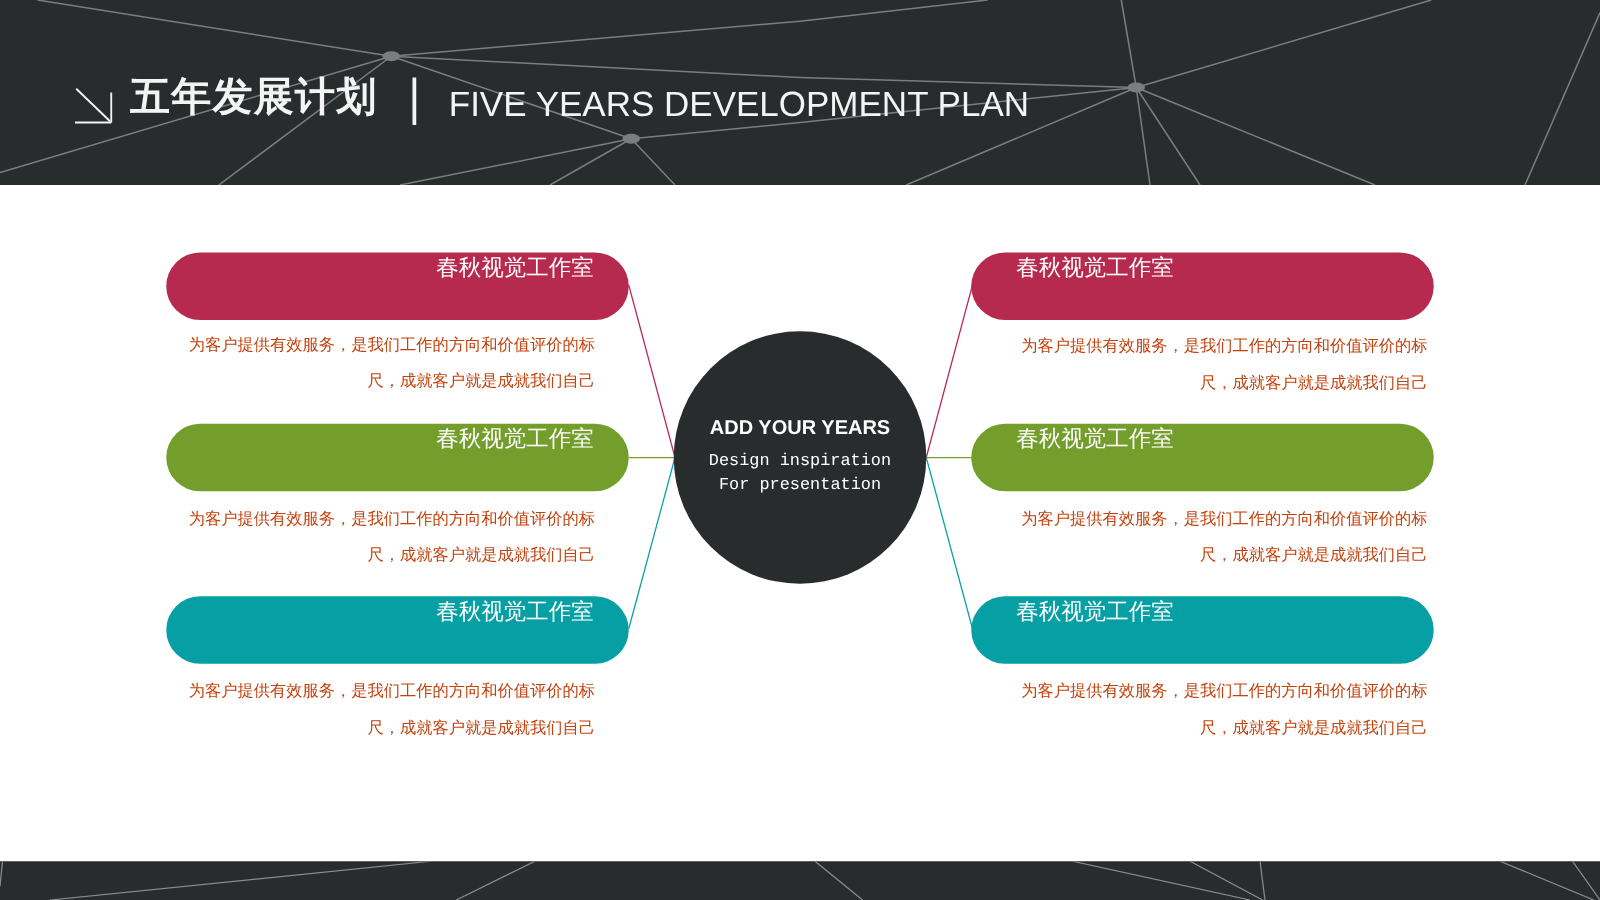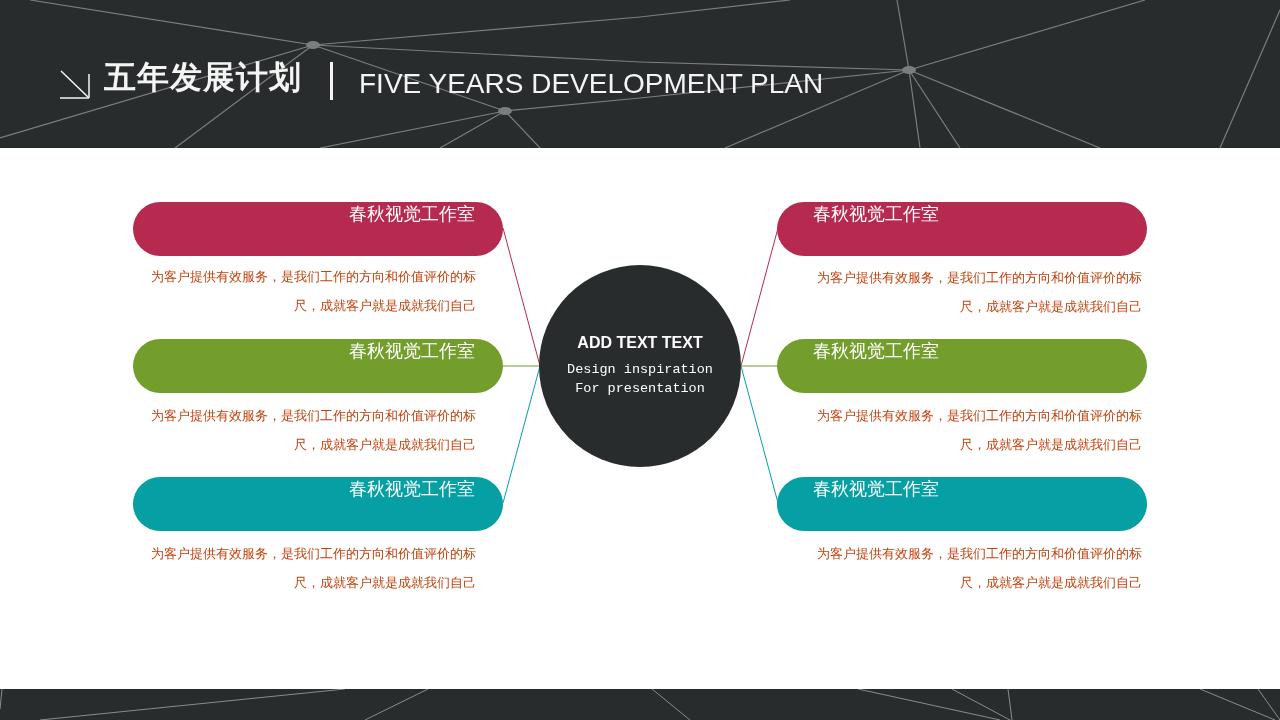--- a/index.html
+++ b/index.html
@@ -86,21 +86,21 @@
   <span>春秋视觉工作室</span>
 </div>
 <div class="desc left" style="left:131px; top:401px;">为客户提供有效服务，是我们工作的方向和价值评价的标尺，成就客户就是成就我们自己</div>
 
 <div class="pill left" style="left:133px; top:477px; background:#069fa4;">
   <span>春秋视觉工作室</span>
 </div>
 <div class="desc left" style="left:131px; top:539px;">为客户提供有效服务，是我们工作的方向和价值评价的标尺，成就客户就是成就我们自己</div>
 
 <div class="center-circle">
-  <div class="c-title">ADD TEXT TEXT</div>
+  <div class="c-title">ADD YOUR YEARS</div>
   <div class="c-sub">Design inspiration For presentation</div>
 </div>
 
 <div class="pill right" style="left:777px; top:202px; background:#b72a50;">
   <span>春秋视觉工作室</span>
 </div>
 <div class="desc right" style="left:797px; top:263px;">为客户提供有效服务，是我们工作的方向和价值评价的标尺，成就客户就是成就我们自己</div>
 
 <div class="pill right" style="left:777px; top:339px; background:#739e2c;">
   <span>春秋视觉工作室</span>

